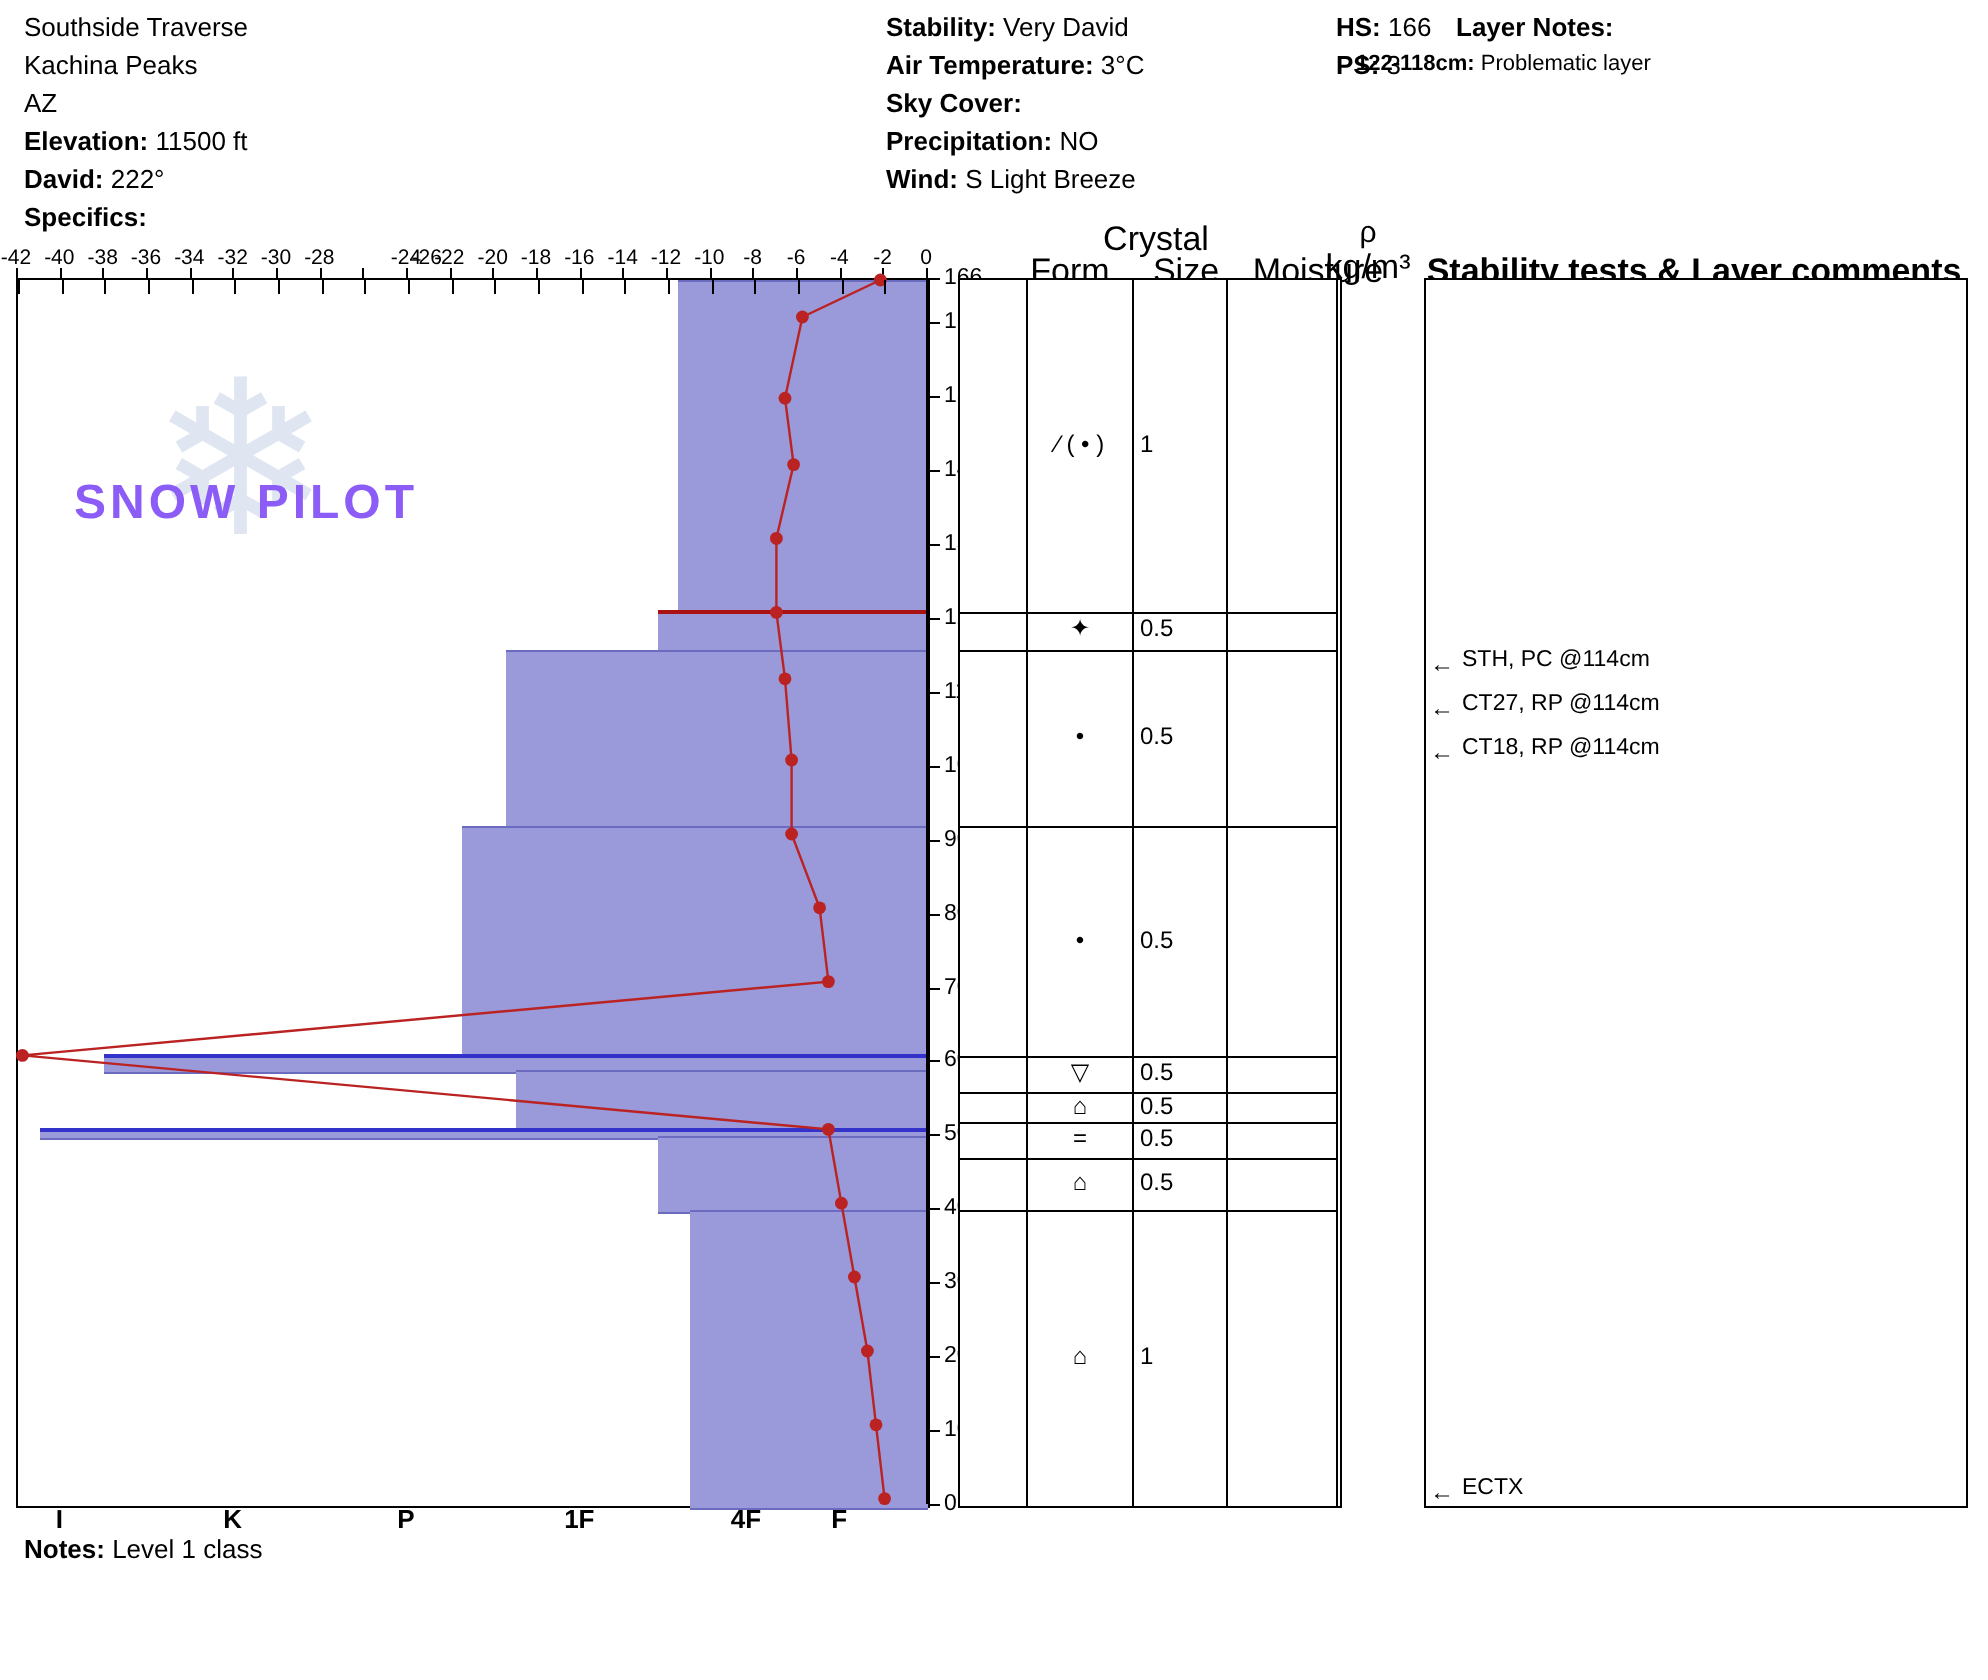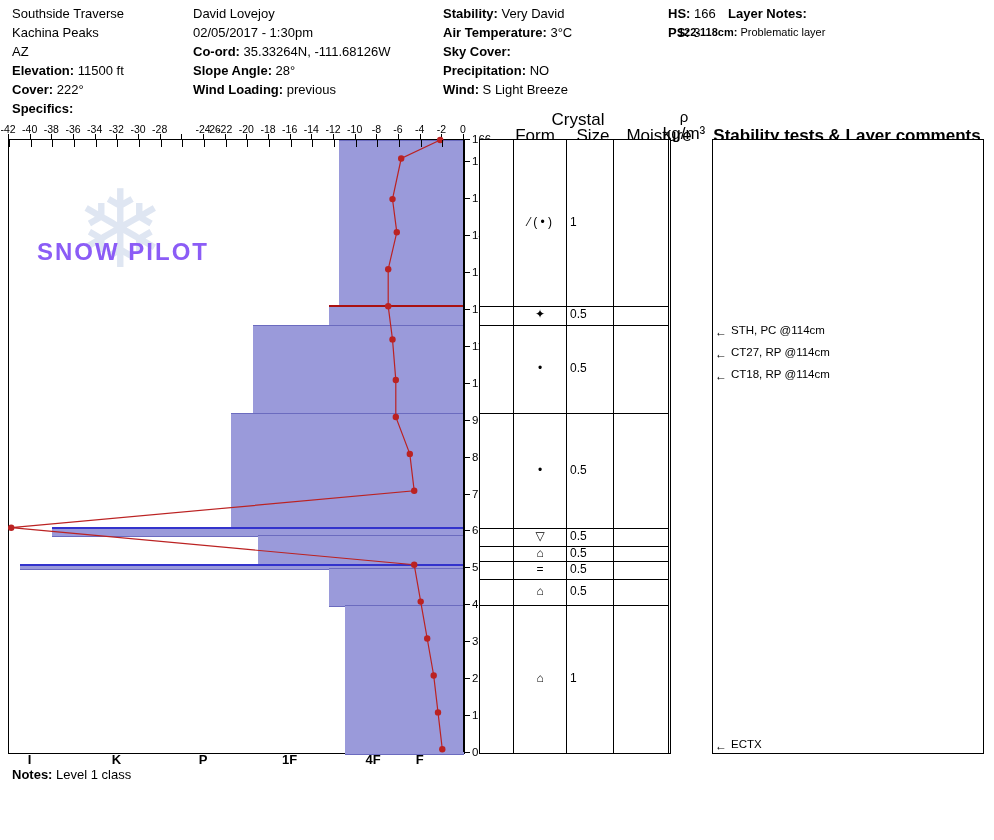--- a/index.html
+++ b/index.html
@@ -65,36 +65,26 @@
 </head>
 <body>
 
 <div class="hdr">
   <div class="col c1">
     <div>Southside Traverse</div>
     <div>Kachina Peaks</div>
     <div>AZ</div>
     <div><b>Elevation:</b>
       <span>11500 ft</span></div>
-    <div><b>Cover:</b>
+    <div><b>David:</b>
       <span>222°</span></div>
     <div><b>Specifics:</b>
       <span></span></div>
   </div>
 
-  <div class="col c2">
-    <div>David Lovejoy</div>
-    <div>02/05/2017 - 1:30pm</div>
-    <div><b>Co-ord:</b>
-      <span>35.33264N, -111.68126W</span></div>
-    <div><b>Slope Angle:</b>
-      <span>28°</span></div>
-    <div><b>Wind Loading:</b>
-      <span>previous</span></div>
-  </div>
 
   <div class="col c3">
     <div><b>Stability:</b>
       <span>Very David</span></div>
     <div><b>Air Temperature:</b>
       <span>3°C</span></div>
     <div><b>Sky Cover:</b>
       <span></span></div>
     <div><b>Precipitation:</b>
       <span>NO</span></div>

